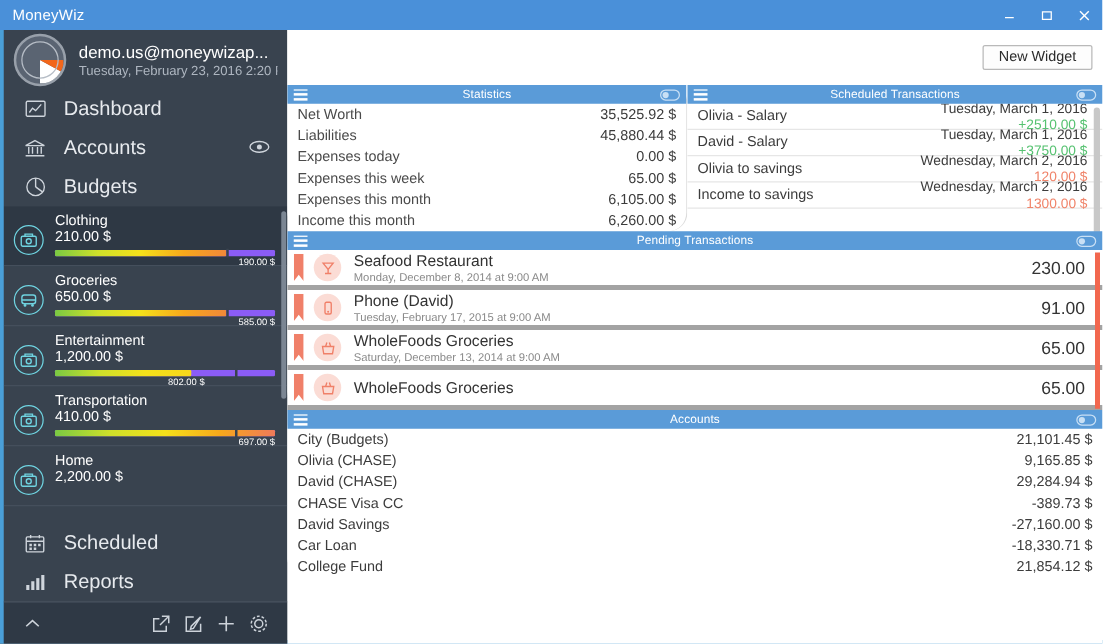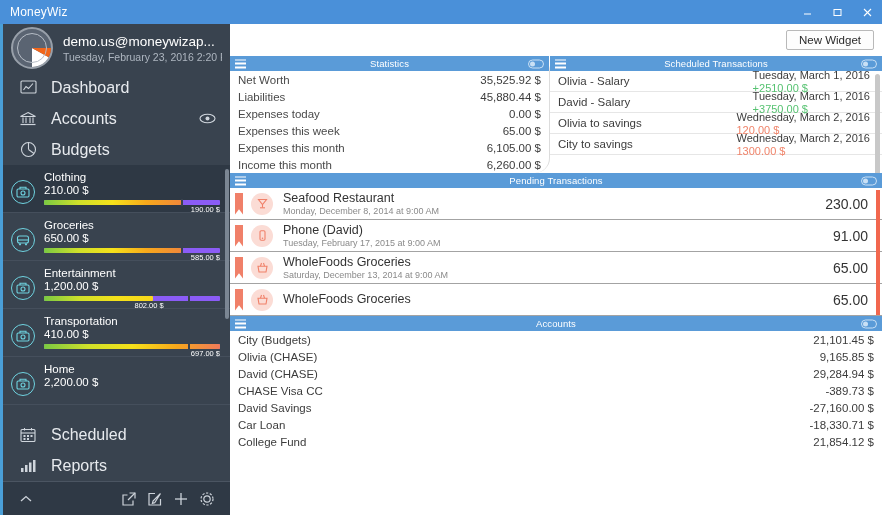--- a/index.html
+++ b/index.html
@@ -153,21 +153,21 @@
   }
   .tb-spacer { flex: 1; }
 
   
   .content {
     position: absolute; top: 24px; left: 230px;
     width: 652px; height: 491px;
     background: #ffffff;
   }
   .toolbar-top {
-    height: 32px; display: flex; align-items: center;
+    height: 44px; display: flex; align-items: center;
     justify-content: flex-end; padding-right: 8px;
     background: #ffffff;
   }
   .new-widget-btn {
     border: 1px solid #b9b9b9; background: #fdfdfd;
     font-size: 11.5px; color: #2b2b2b;
     padding: 3px 12px; border-radius: 2px; cursor: default;
   }
 
   .widget { background: #ffffff; border-radius: 15px; }
@@ -207,35 +207,35 @@
     font-size: 11.5px; color: #4a4a4a;
   }
   .stat-row .v { color: #3c3c3c; }
 
   .sched-row {
     display: flex; align-items: center; justify-content: space-between;
     height: 21px; padding: 0 12px 0 8px;
     border-bottom: 1px solid #e6e6e6;
   }
   .sched-name { font-size: 11.5px; color: #3c3c3c; }
-  .sched-right { }
+  .sched-right { text-align: right; }
   .sched-date { font-size: 11px; color: #3c3c3c; }
   .sched-amt { font-size: 11px; margin-top: 1px; }
   .amt-pos { color: #56c271; }
   .amt-neg { color: #f0846a; }
   .sched-scrollbar {
     position: absolute; right: 2px; top: 18px; width: 5px; height: 120px;
     background: #c8c8c8; border-radius: 3px;
   }
 
   
   .pending-wrap { position: relative; }
   .pend-row {
     height: 32px; display: flex; align-items: center;
-    border-bottom: 1px solid #a3a3a3;
+    border-bottom: 4px solid #a3a3a3;
     padding-right: 14px; overflow: hidden;
   }
   .ribbon {
     width: 8px; height: 22px; margin-left: 5px; flex-shrink: 0;
     background: #f08069;
     clip-path: polygon(0 0, 100% 0, 100% 100%, 50% 76%, 0 100%);
   }
   .pend-ico {
     width: 22px; height: 22px; border-radius: 50%;
     background: #fbdcd5; margin-left: 8px; flex-shrink: 0;
@@ -573,21 +573,21 @@
             </span>
           </div>
           <div class="sched-row">
             <span class="sched-name">Olivia to savings</span>
             <span class="sched-right">
               <div class="sched-date">Wednesday, March 2, 2016</div>
               <div class="sched-amt amt-neg">120.00 $</div>
             </span>
           </div>
           <div class="sched-row">
-            <span class="sched-name">City to savings</span>
+            <span class="sched-name">Income to savings</span>
             <span class="sched-right">
               <div class="sched-date">Wednesday, March 2, 2016</div>
               <div class="sched-amt amt-neg">1300.00 $</div>
             </span>
           </div>
         </div>
         <div class="sched-scrollbar"></div>
       </div>
     </div>
 

